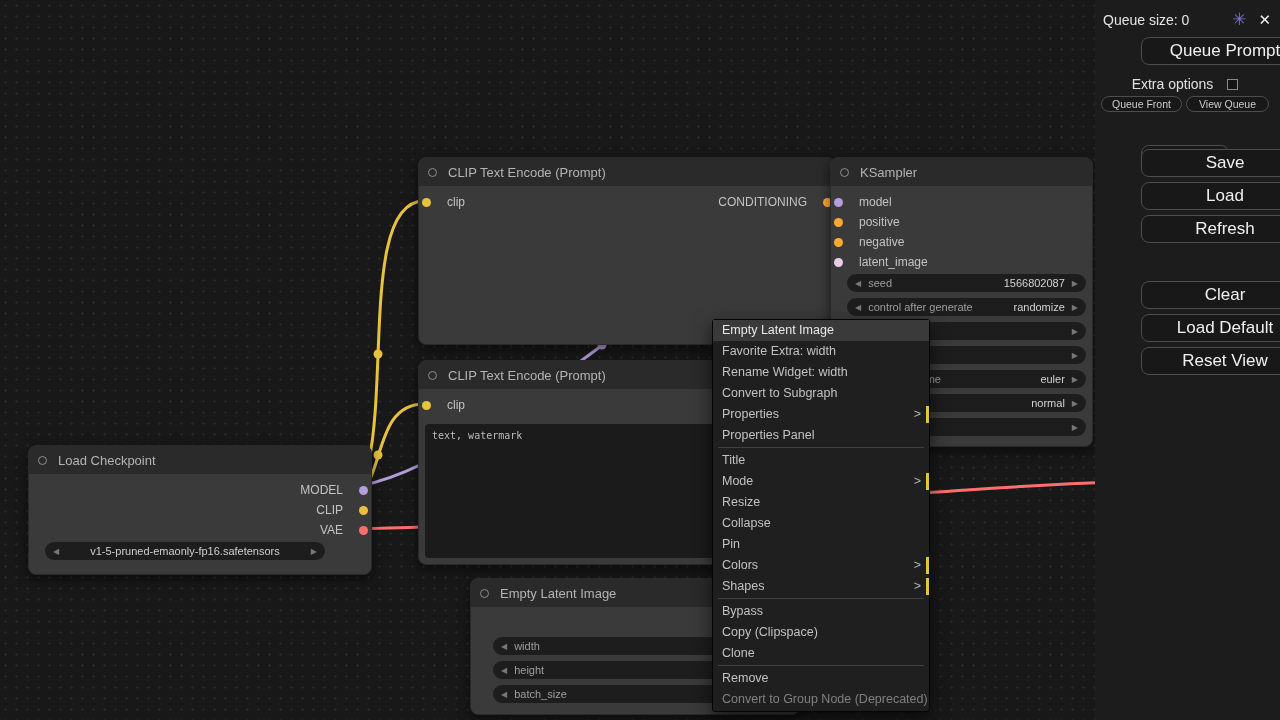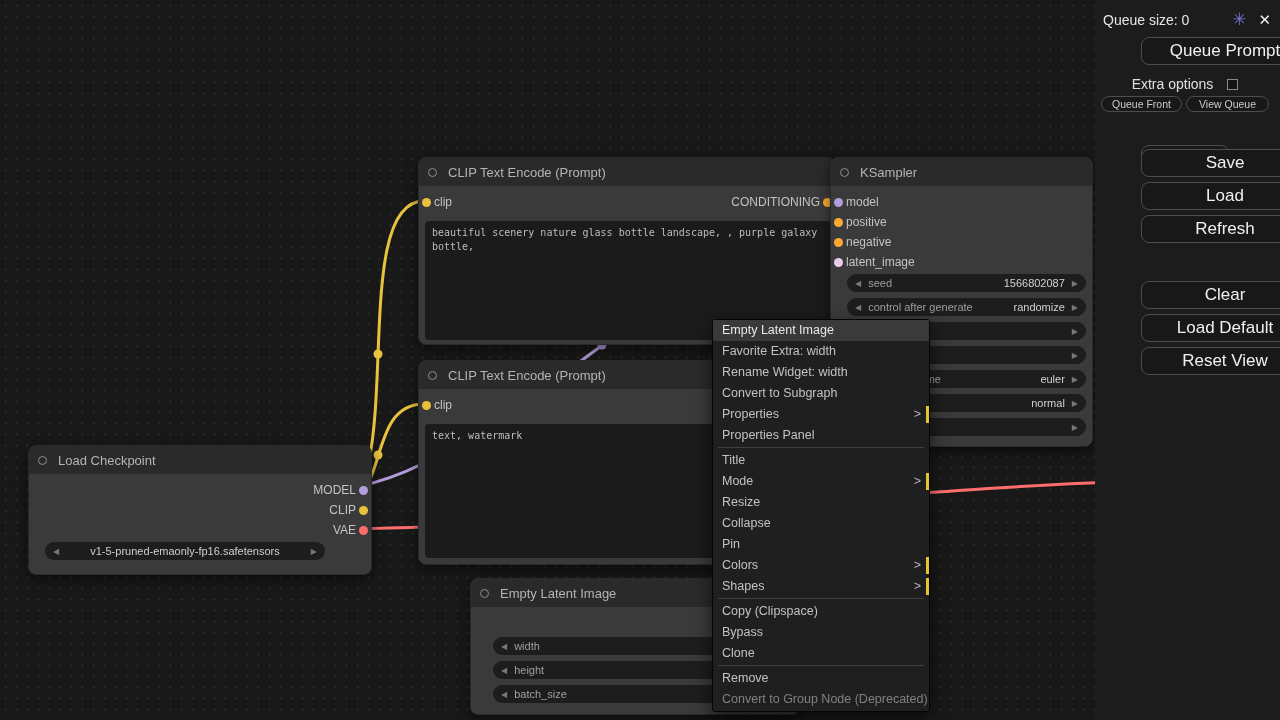--- a/index.html
+++ b/index.html
@@ -21,21 +21,21 @@
   .node {
     position:absolute; z-index:10; background:#3a3a3a; border-radius:8px;
     box-shadow:0 4px 12px rgba(0,0,0,.55); border:1px solid #2a2a2a;
   }
   .node-header {
     height:28px; background:#2a2a2a; border-radius:7px 7px 0 0;
     display:flex; align-items:center; padding:0 9px; gap:11px;
   }
   .collapse-dot { width:9px; height:9px; border-radius:50%; border:1.5px solid #8d8d8d; flex:none; }
   .node-title { color:#b4b4b4; font-size:13px; white-space:nowrap; }
-  .slot-row { position:absolute; height:16px; display:flex; align-items:center; gap:3px; }
+  .slot-row { position:absolute; height:16px; display:flex; align-items:center; gap:16px; }
   .slot-row.out { justify-content:flex-end; }
   .slot-dot { width:9px; height:9px; border-radius:50%; flex:none; }
   .slot-label { color:#c3c3c3; font-size:12px; white-space:nowrap; }
   .textbox {
     position:absolute; background:#1b1b1b; border-radius:4px; padding:5px 7px;
     color:#bdbdbd; font-family:"DejaVu Sans Mono", monospace; font-size:10px;
     line-height:1.4; white-space:pre-wrap; word-break:break-word;
   }
   .pill {
     position:absolute; height:18px; background:#1d1d1d; border-radius:9px;
@@ -109,21 +109,20 @@
     <span class="node-title">CLIP Text Encode (Prompt)</span>
   </div>
   <div class="slot-row" style="left:3px; top:36px;">
     <span class="slot-dot" style="background: rgb(233, 194, 61);"></span>
     <span class="slot-label">clip</span>
   </div>
   <div class="slot-row out" style="right:3px; top:36px;">
     <span class="slot-label">CONDITIONING</span>
     <span class="slot-dot" style="background: rgb(255, 169, 49);"></span>
   </div>
-  <div class="textbox" style="left:6px; top:63px; width:406px; height:119px;">beautiful scenery nature glass bottle landscape, , purple galaxy bottle,</div>
 </div>
 
 <div class="node" style="left:418px; top:360px; width:418px; height:205px;">
   <div class="node-header">
     <span class="collapse-dot"></span>
     <span class="node-title">CLIP Text Encode (Prompt)</span>
   </div>
   <div class="slot-row" style="left:3px; top:36px;">
     <span class="slot-dot" style="background: rgb(233, 194, 61);"></span>
     <span class="slot-label">clip</span>
@@ -280,22 +279,22 @@
     <span class="subbar" style="background: rgb(227, 197, 47);"></span>
   </div>
   <div class="ctx-item">
     <span>Shapes</span>
     <span class="sub">&gt;</span>
     <span class="subbar" style="background: rgb(227, 197, 47);"></span>
   </div>
 
   <div class="ctx-sep"></div>
 
+  <div class="ctx-item"><span>Bypass</span></div>
   <div class="ctx-item"><span>Copy (Clipspace)</span></div>
-  <div class="ctx-item"><span>Bypass</span></div>
   <div class="ctx-item"><span>Clone</span></div>
 
   <div class="ctx-sep"></div>
 
   <div class="ctx-item"><span>Remove</span></div>
   <div class="ctx-item disabled"><span>Convert to Group Node (Deprecated)</span></div>
 </div>
 
 <div class="sidebar">
   <div class="sb-header">

